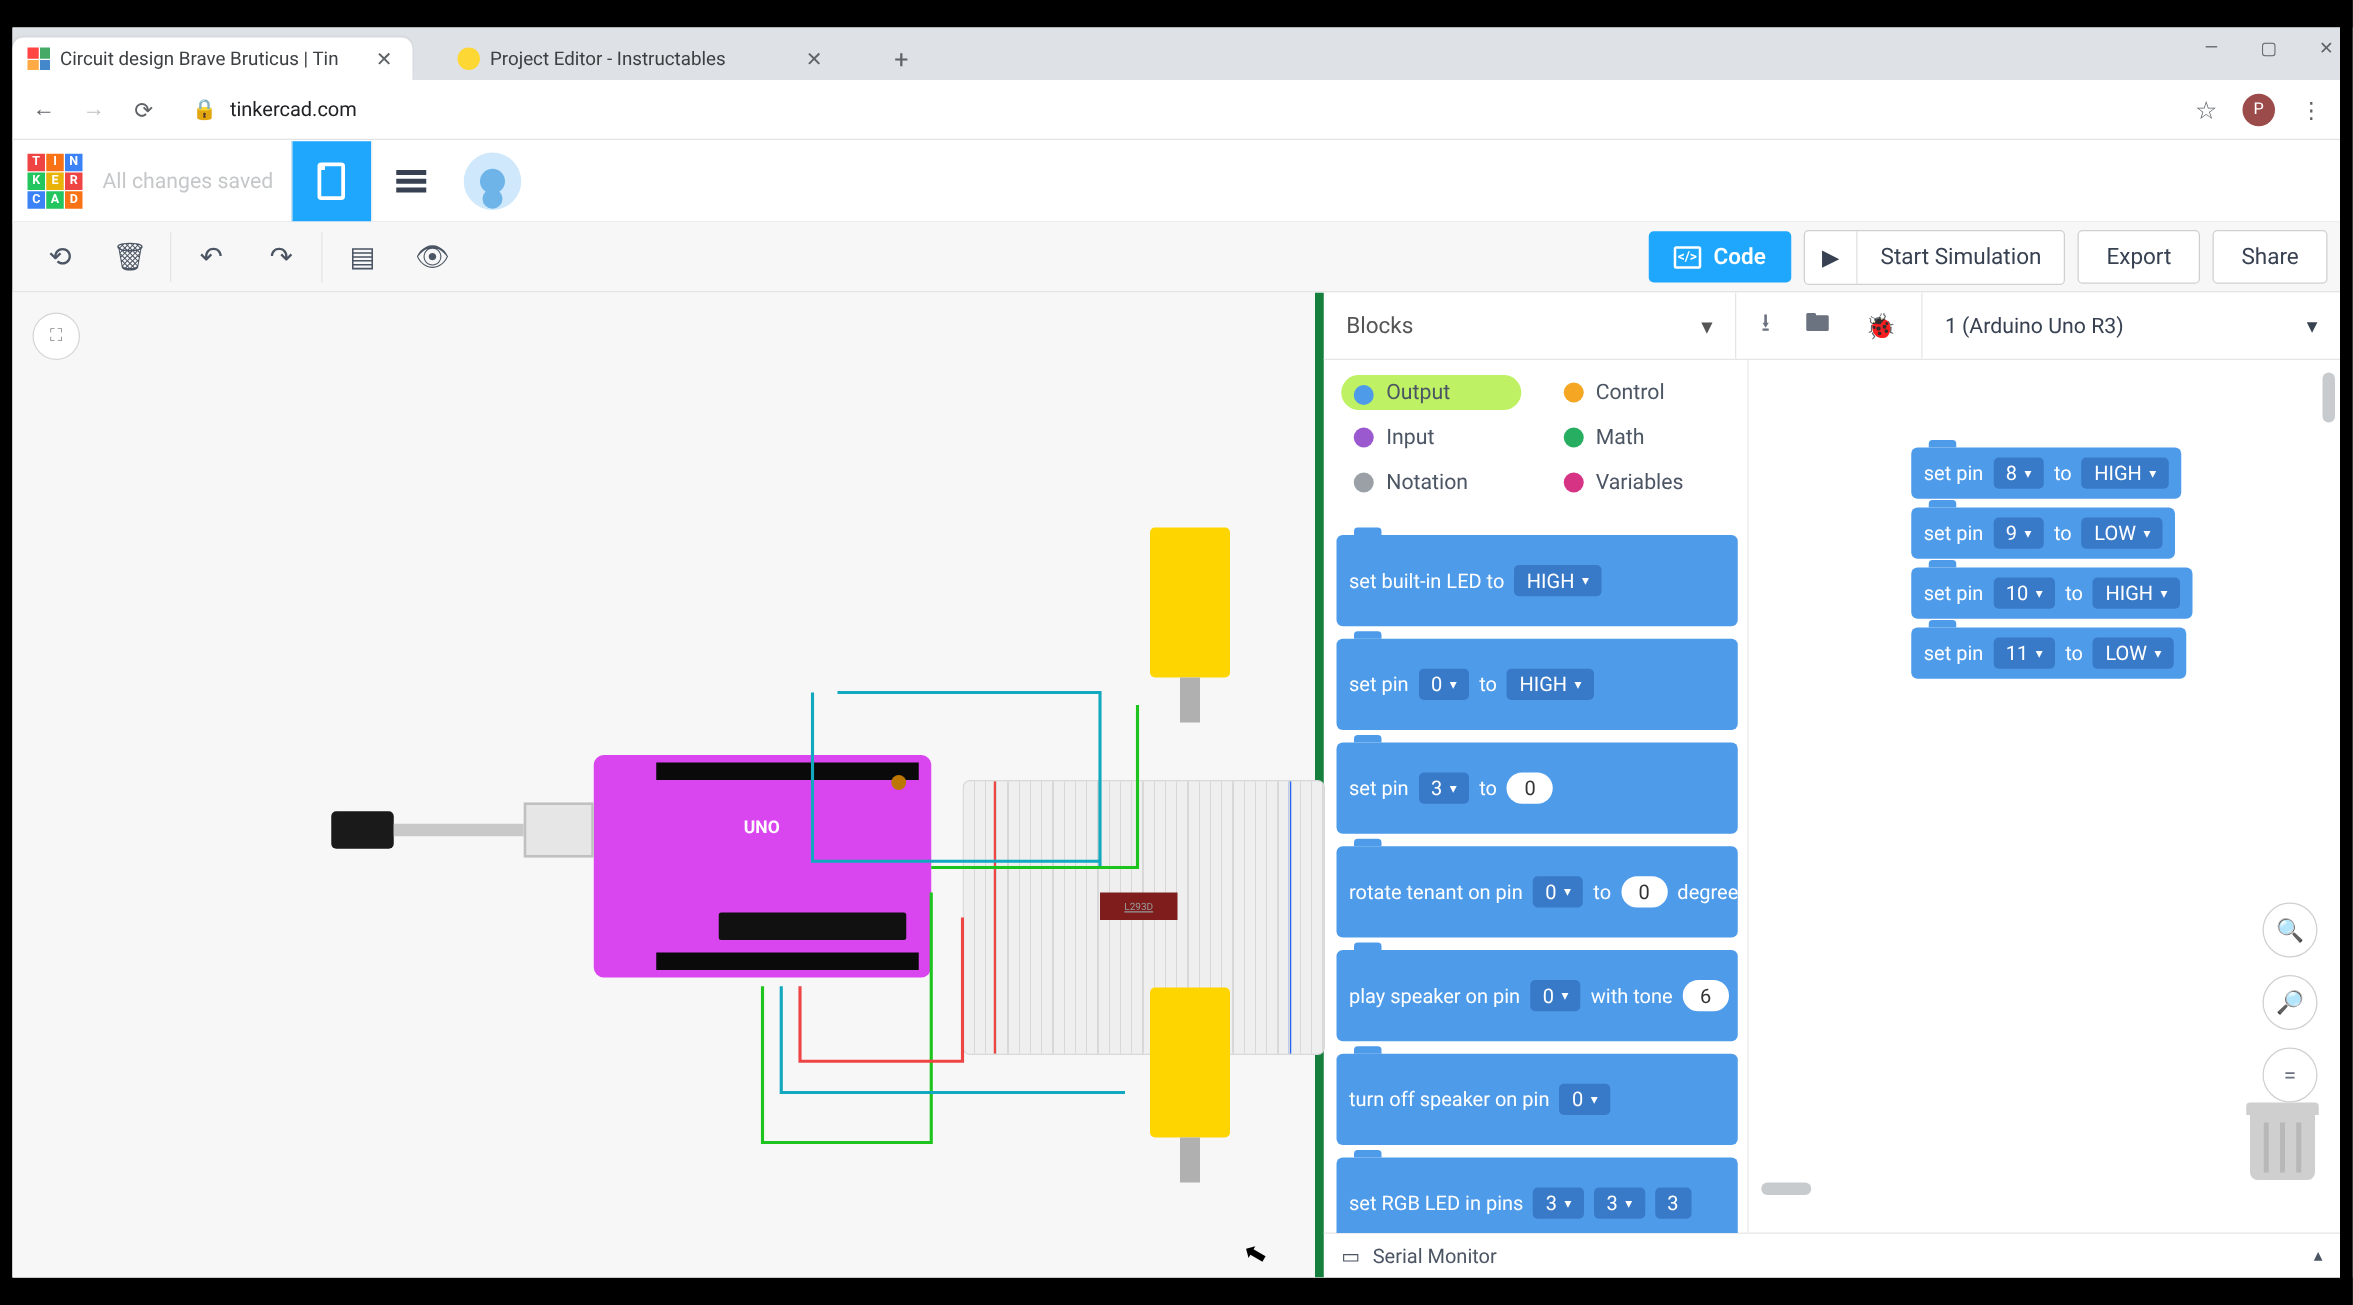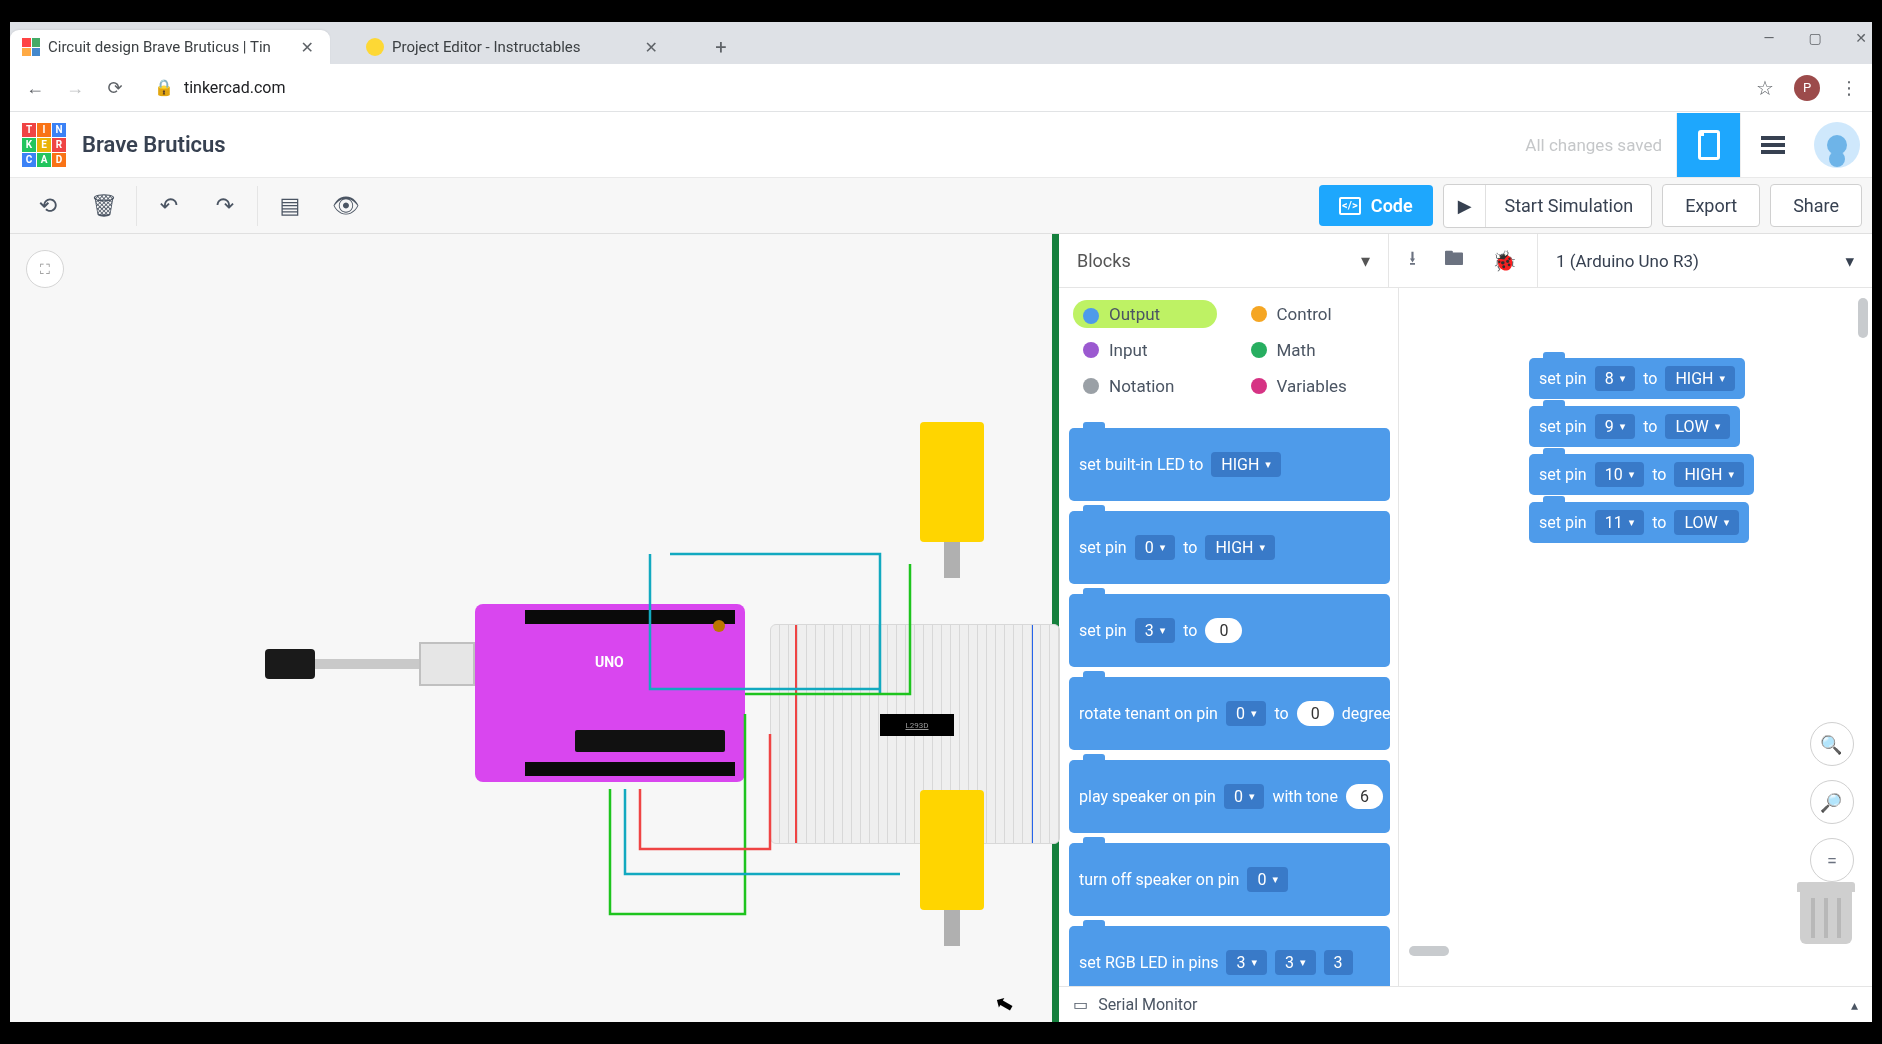--- a/index.html
+++ b/index.html
@@ -76,21 +76,21 @@
 .arduino .usb-in .port{width:56px;height:44px;background:#e6e6e6;border:2px solid #c0c0c0;}
 .arduino .label{position:absolute;left:120px;top:50px;color:#fff;font-size:14px;font-weight:700;}
 .arduino .chip{position:absolute;left:100px;bottom:30px;width:150px;height:22px;background:#111;border-radius:2px;}
 .arduino .pwr{position:absolute;right:20px;top:16px;width:12px;height:12px;border-radius:50%;background:#b70;}
 .arduino .hdr{position:absolute;top:6px;left:50px;right:10px;height:14px;background:#0a0a0a;}
 .arduino .hdr2{position:absolute;bottom:6px;left:50px;right:10px;height:14px;background:#0a0a0a;}
 .breadboard{position:absolute;left:760px;top:390px;width:290px;height:220px;background:#efefef;border:1px solid #d8d8d8;border-radius:6px;background-image:
   repeating-linear-gradient(90deg,transparent 0 8px,#d8d8d8 8px 9px),
   linear-gradient(#ef4444,#ef4444),linear-gradient(#2563eb,#2563eb);
   background-size:auto,2px 100%,2px 100%;background-position:0 0,24px 0,260px 0;background-repeat:repeat,no-repeat,no-repeat;}
-.bb-chip{position:absolute;left:870px;top:480px;width:74px;height:22px;background:#000000;color:#999;font-size:8px;display:flex;align-items:center;justify-content:center;text-decoration:underline;}
+.bb-chip{position:absolute;left:870px;top:480px;width:62px;height:22px;background:#7f1d1d;color:#999;font-size:8px;display:flex;align-items:center;justify-content:center;text-decoration:underline;}
 .motor{position:absolute;width:64px;height:120px;background:#ffd500;border-radius:4px;}
 .motor.m1{left:910px;top:188px;}
 .motor.m2{left:910px;top:556px;}
 .shaft{width:16px;height:36px;background:#b0b0b0;margin:0 auto;position:absolute;left:24px;}
 .motor.m1 .shaft{bottom:-36px;} .motor.m2 .shaft{bottom:-36px;}
 .wires svg{position:absolute;inset:0;pointer-events:none;}
 
 
 .zoomctrls{position:absolute;right:18px;bottom:140px;display:flex;flex-direction:column;gap:14px;}
 .zoomctrls div{width:44px;height:44px;border:1px solid #d0d0d0;border-radius:50%;background:#fff;display:flex;align-items:center;justify-content:center;color:#6b7280;font-size:18px;}
@@ -185,21 +185,20 @@
       <span class="r">T</span>
         <span class="o">I</span>
         <span class="b">N</span>
       <span class="g">K</span>
         <span class="y">E</span>
         <span class="r">R</span>
       <span class="b">C</span>
         <span class="g">A</span>
         <span class="o">D</span>
     </div>
-    <div class="projtitle">Brave Bruticus</div>
     <div class="savedtext">All changes saved</div>
     <div class="hdrbtn active">
         <div class="ic-chip"></div>
       </div>
     <div class="hdrbtn">
         <div class="ic-list">
           <span></span>
           <span></span>
           <span></span>
         </div>

